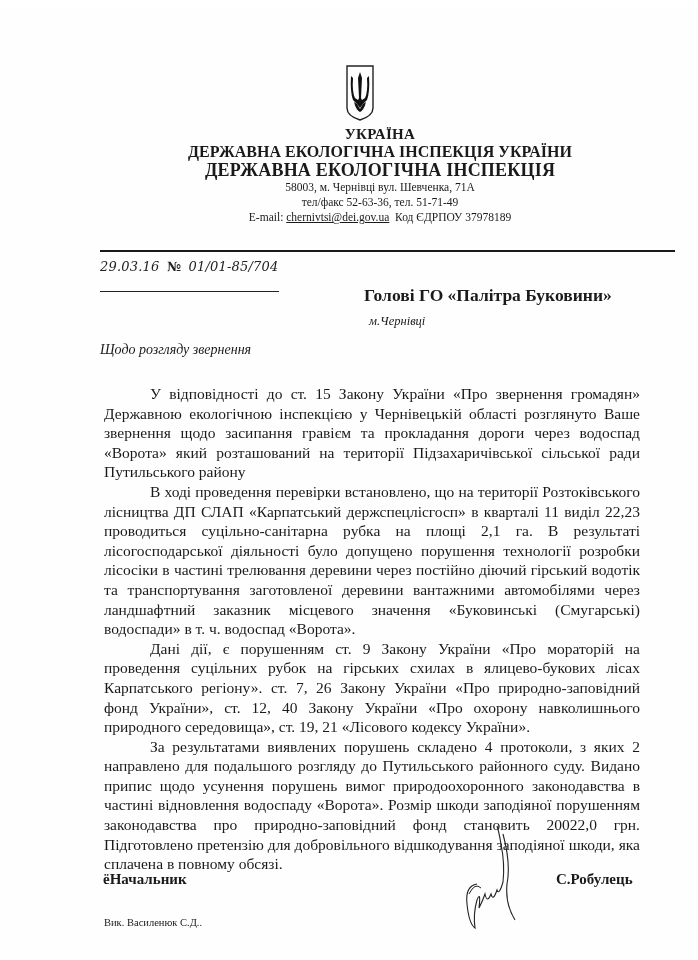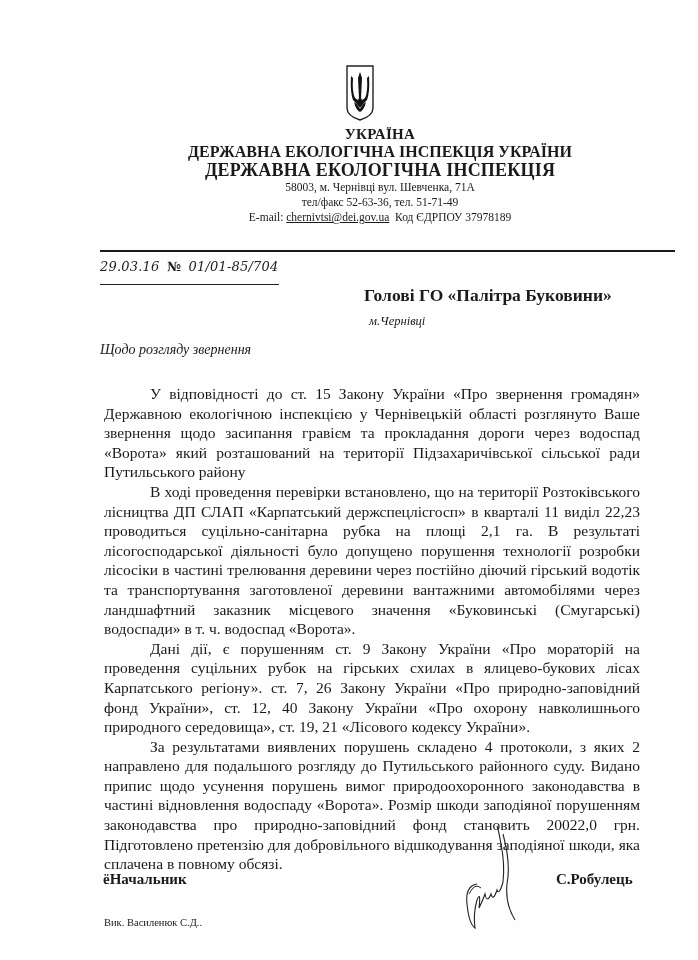--- a/index.html
+++ b/index.html
@@ -61,21 +61,21 @@
       background: #1a1a1a;
     }
     .outnum {
       position: absolute;
       left: 100px; top: 250px;
       font-family: "DejaVu Serif", serif;
       font-style: italic;
       font-size: 13px;
       color: #222;
       border-bottom: 1.5px solid #222;
-      padding-bottom: 10px;
+      padding-bottom: 17px;
       letter-spacing: 0.2px;
     }
     .outnum .no { font-style: normal; font-weight: bold; margin: 0 3px; }
     .addressee {
       position: absolute;
       left: 364px; top: 276px;
       font-weight: bold;
       font-size: 17.5px;
     }
     .city {

